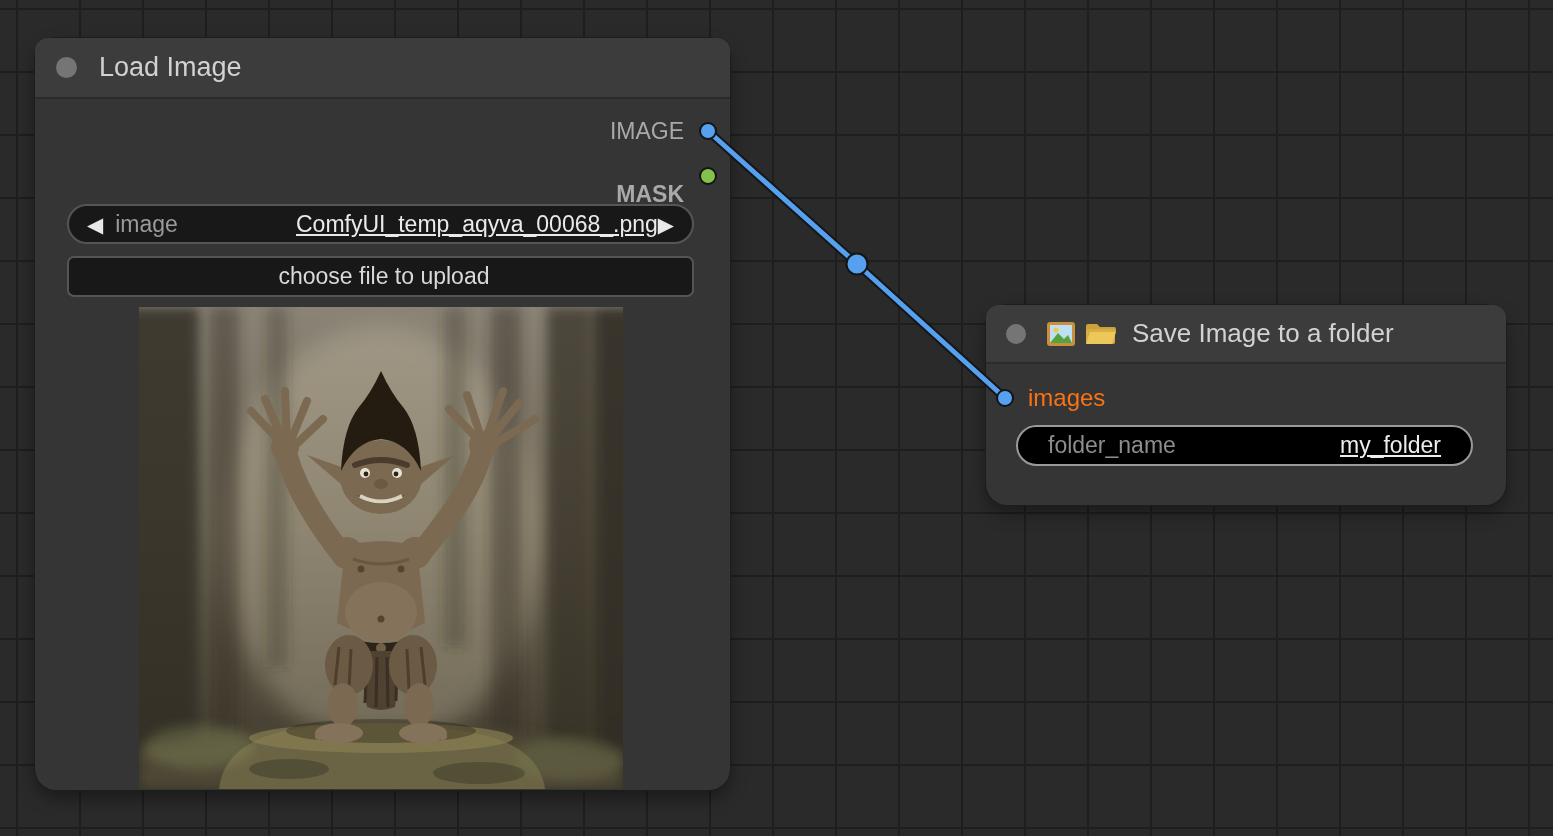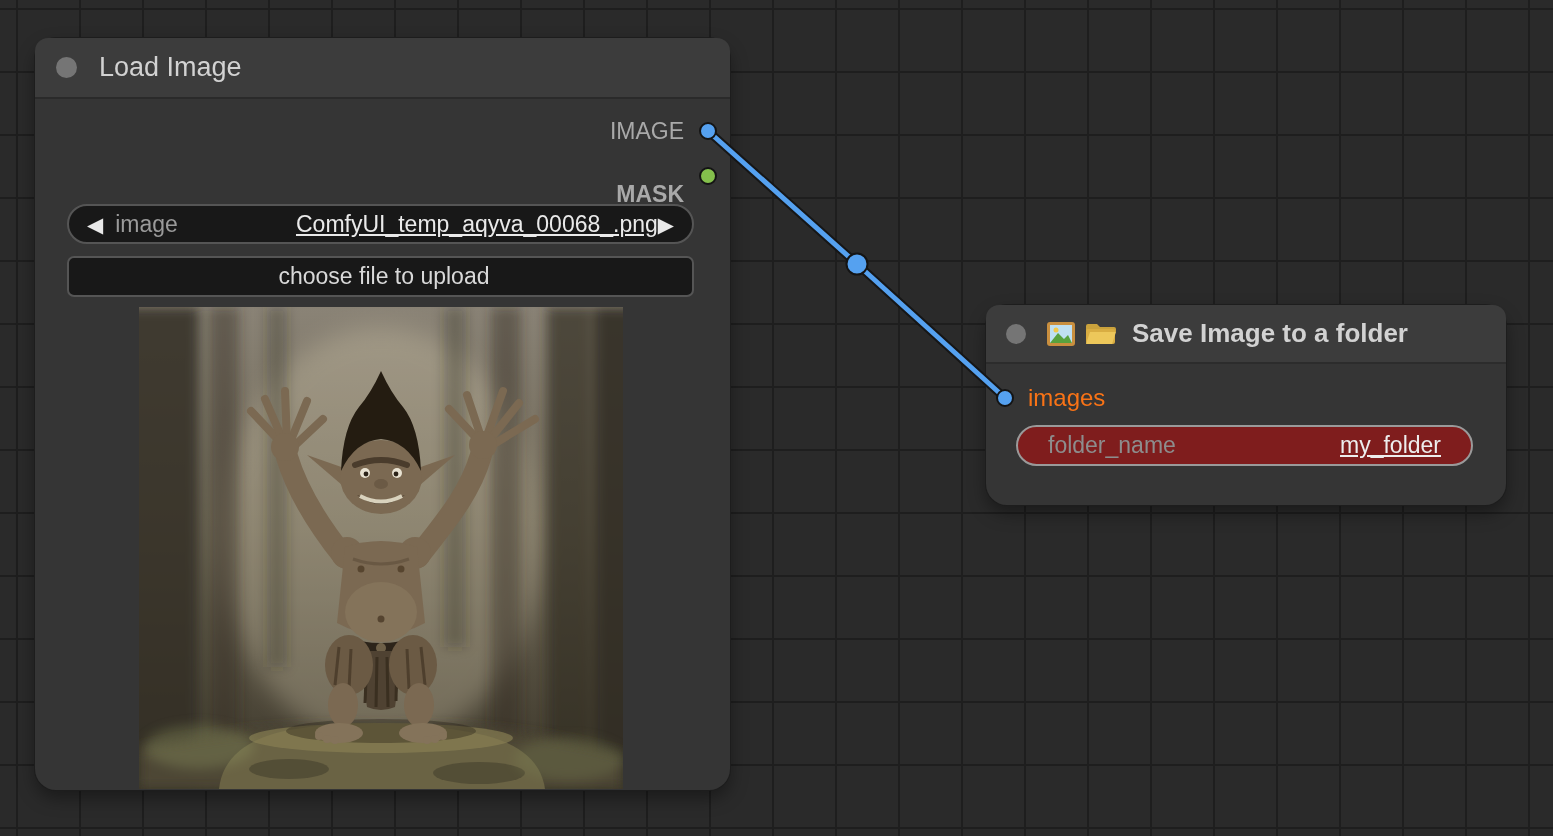--- a/index.html
+++ b/index.html
@@ -144,37 +144,37 @@
     font-size: 26px;
     border-bottom: 2px solid #2c2c2c;
   }
   #save-node .collapse-dot { width: 20px; height: 20px; }
   .header-icons {
     display: flex;
     align-items: center;
     gap: 8px;
     margin-left: 20px;
   }
-  #save-node .node-title { margin-left: 14px; font-weight: bold; }
+  #save-node .node-title { margin-left: 14px; }
 
   .in-label {
     position: absolute;
     left: 42px;
     top: 79px;
     font-size: 24px;
     color: #f97316;
     line-height: 28px;
   }
 
   .pill-widget {
     position: absolute;
     left: 30px; top: 120px;
     width: 457px; height: 41px;
     box-sizing: border-box;
-    background: #7f1d1d;
+    background: #000000;
     border: 2px solid #9a9a9a;
     border-radius: 21px;
     display: flex;
     align-items: center;
     justify-content: space-between;
     padding: 0 30px;
     font-size: 23px;
   }
   .pill-label { color: #8d8d8d; }
   .pill-value { color: #ededed; text-decoration: underline; }

